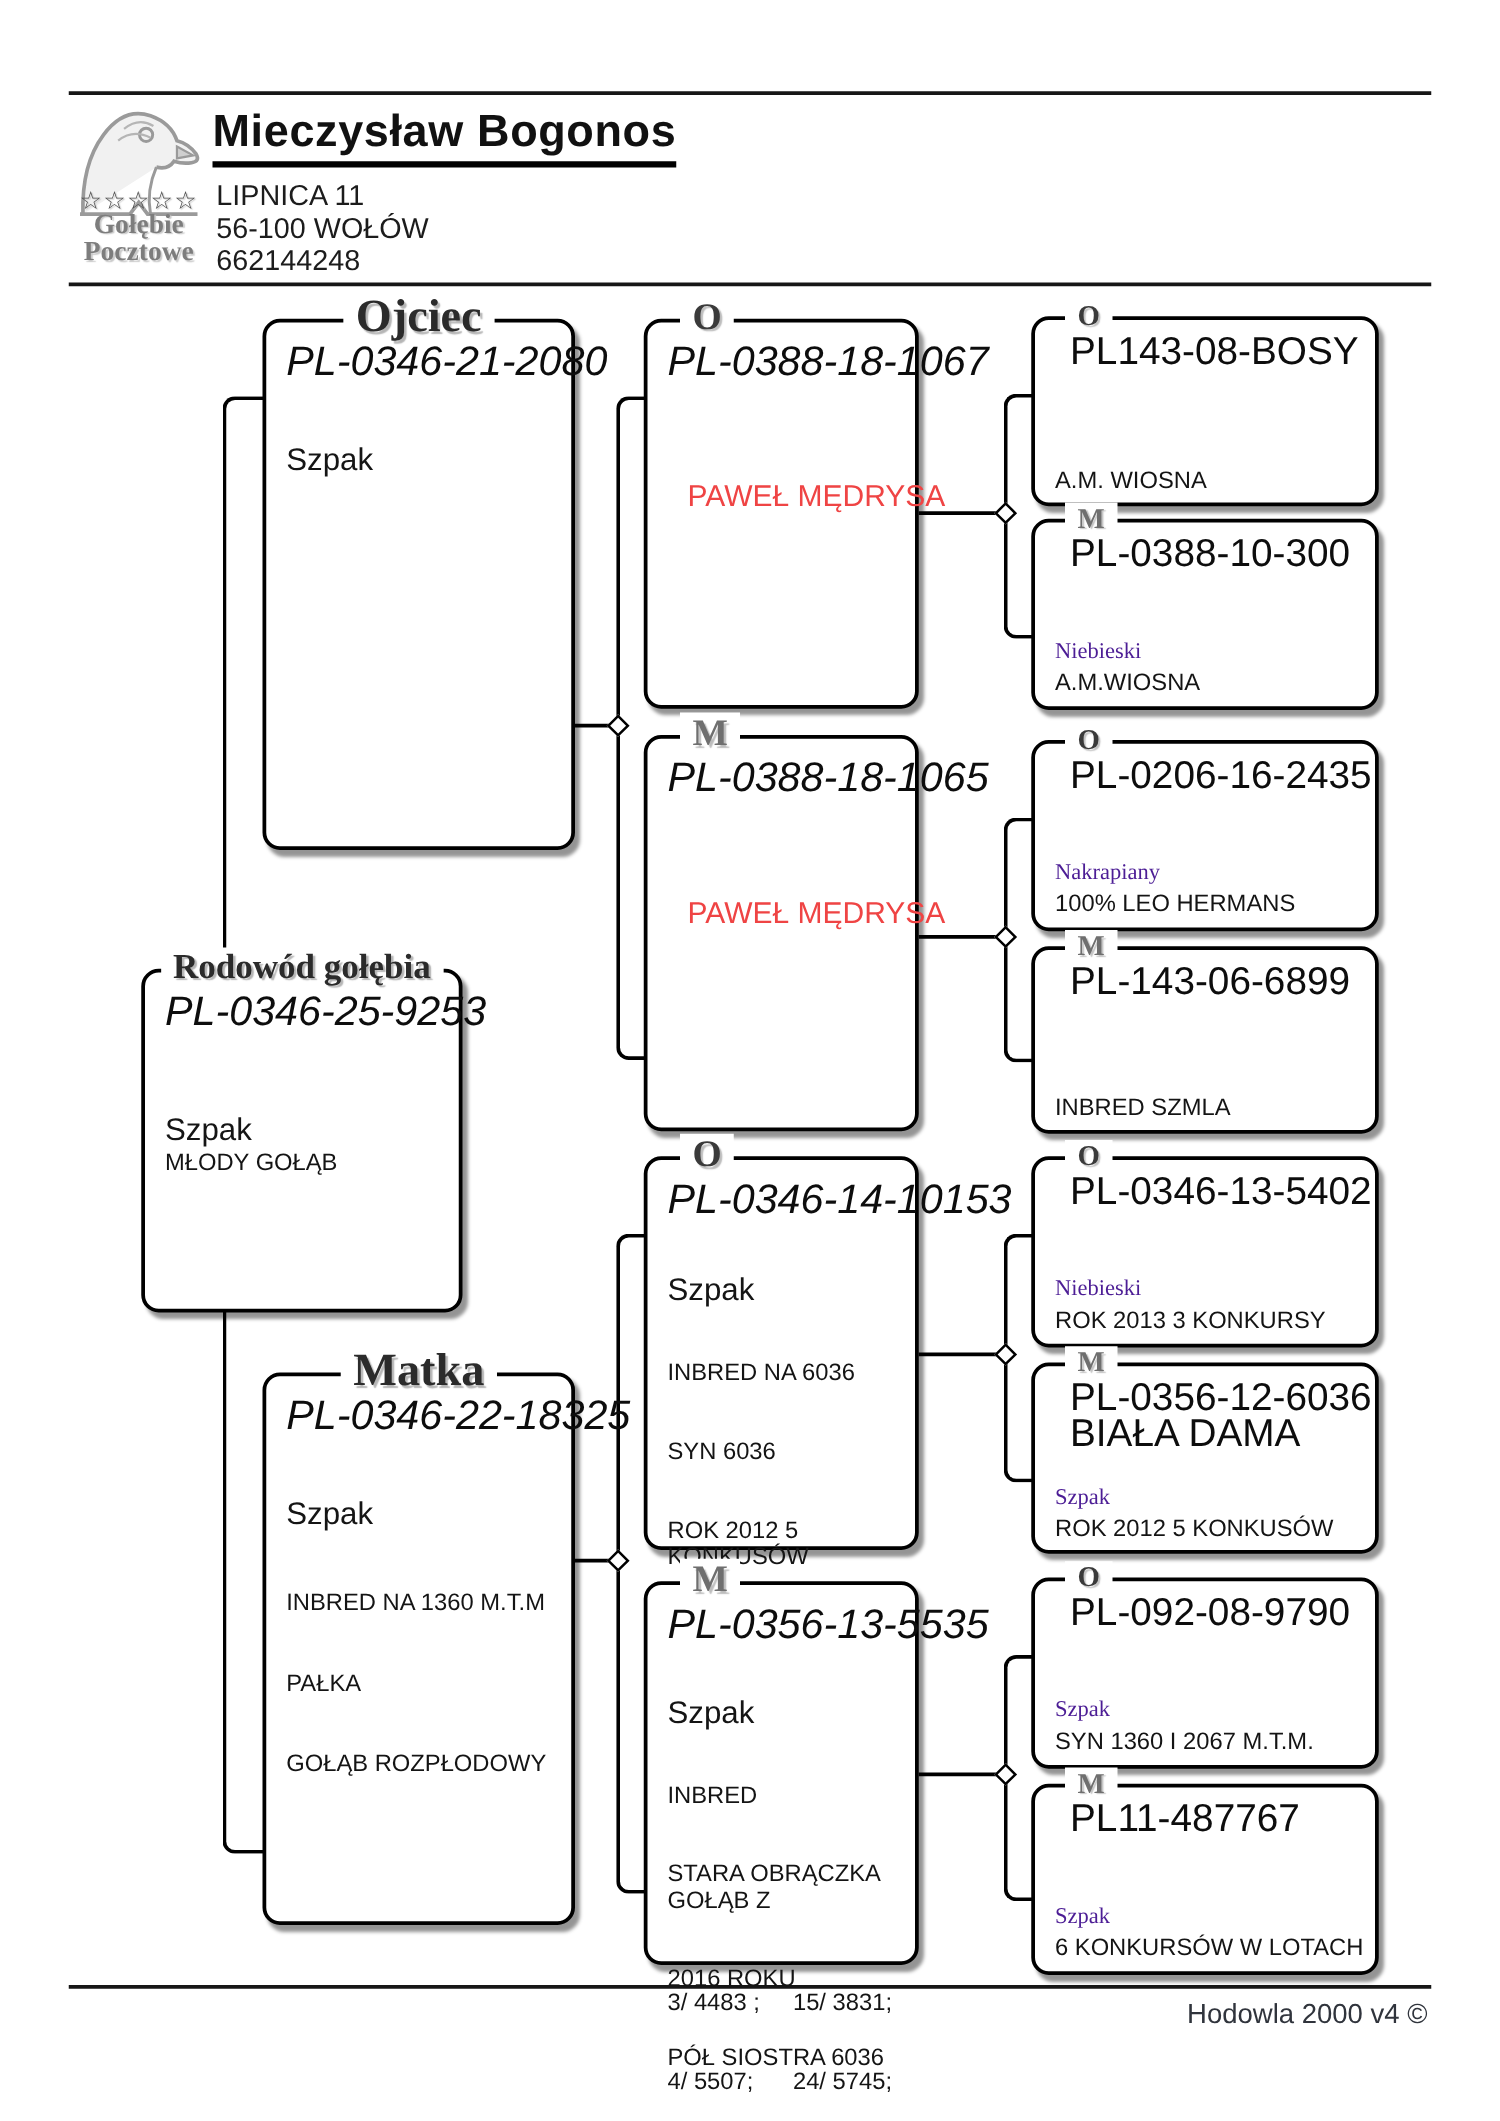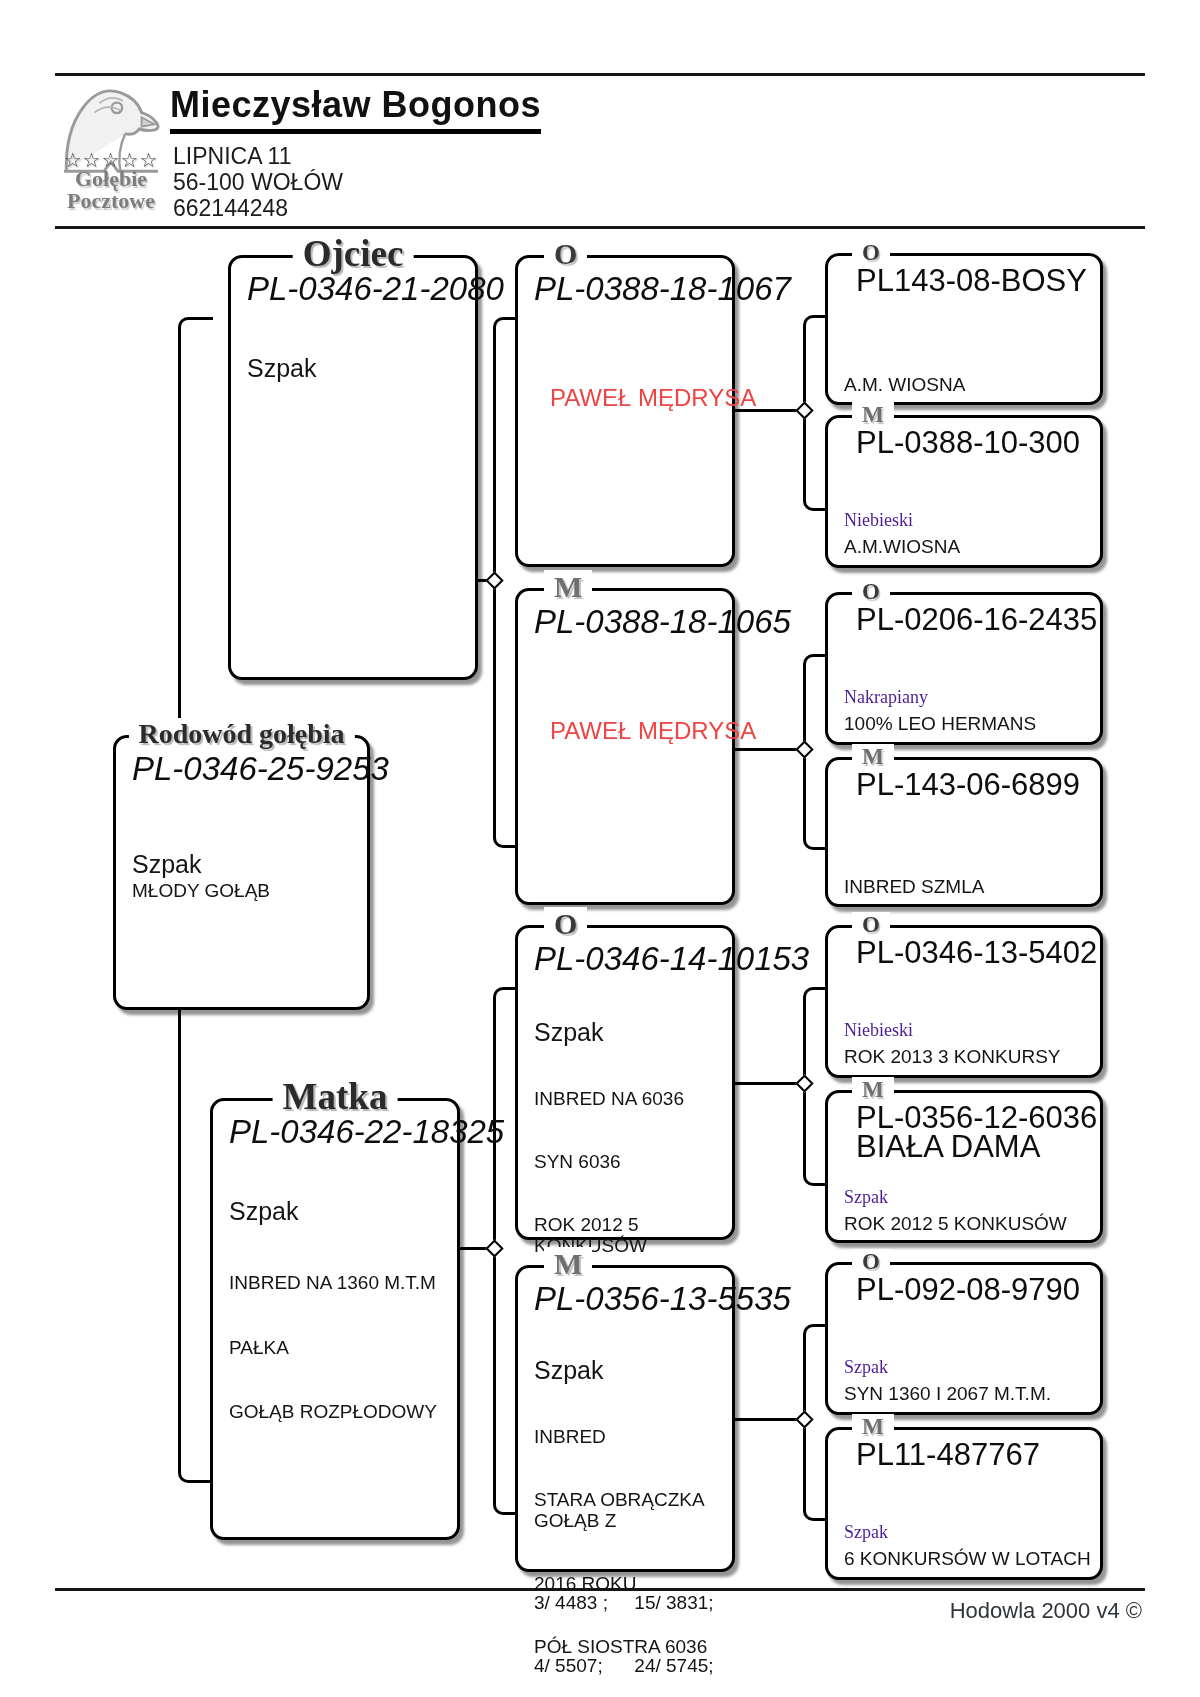--- a/index.html
+++ b/index.html
@@ -91,28 +91,28 @@
   <div class="diamond" style="left:798px;top:743px;"></div>
 
   <div class="bracket" style="left:803px;top:987px;width:22px;height:193px;"></div>
   <div class="feeder" style="left:735px;top:1082px;width:71px;"></div>
   <div class="diamond" style="left:798px;top:1077px;"></div>
 
   <div class="bracket" style="left:803px;top:1324px;width:22px;height:191px;"></div>
   <div class="feeder" style="left:735px;top:1418px;width:71px;"></div>
   <div class="diamond" style="left:798px;top:1413px;"></div>
 
-  <div class="box" style="left:113px;top:735px;width:251px;height:269px;">
+  <div class="box" style="left:113px;top:775px;width:251px;height:269px;">
     <span class="tag tag-center-sm">Rodowód gołębia</span>
     <div class="ring">PL-0346-25-9253</div>
     <div class="colorline" style="top:112px;">Szpak</div>
     <div class="smalls" style="top:142px;">MŁODY GOŁĄB</div>
   </div>
 
-  <div class="box" style="left:210px;top:255px;width:244px;height:419px;margin-left:18px;">
+  <div class="box" style="left:210px;top:255px;width:244px;height:419px;">
     <span class="tag tag-center">Ojciec</span>
     <div class="ring">PL-0346-21-2080</div>
     <div class="colorline" style="top:96px;">Szpak</div>
   </div>
 
   <div class="box" style="left:210px;top:1098px;width:244px;height:436px;">
     <span class="tag tag-center">Matka</span>
     <div class="ring">PL-0346-22-18325</div>
     <div class="colorline" style="top:96px;">Szpak</div>
     <div class="smalls" style="top:128px;">

